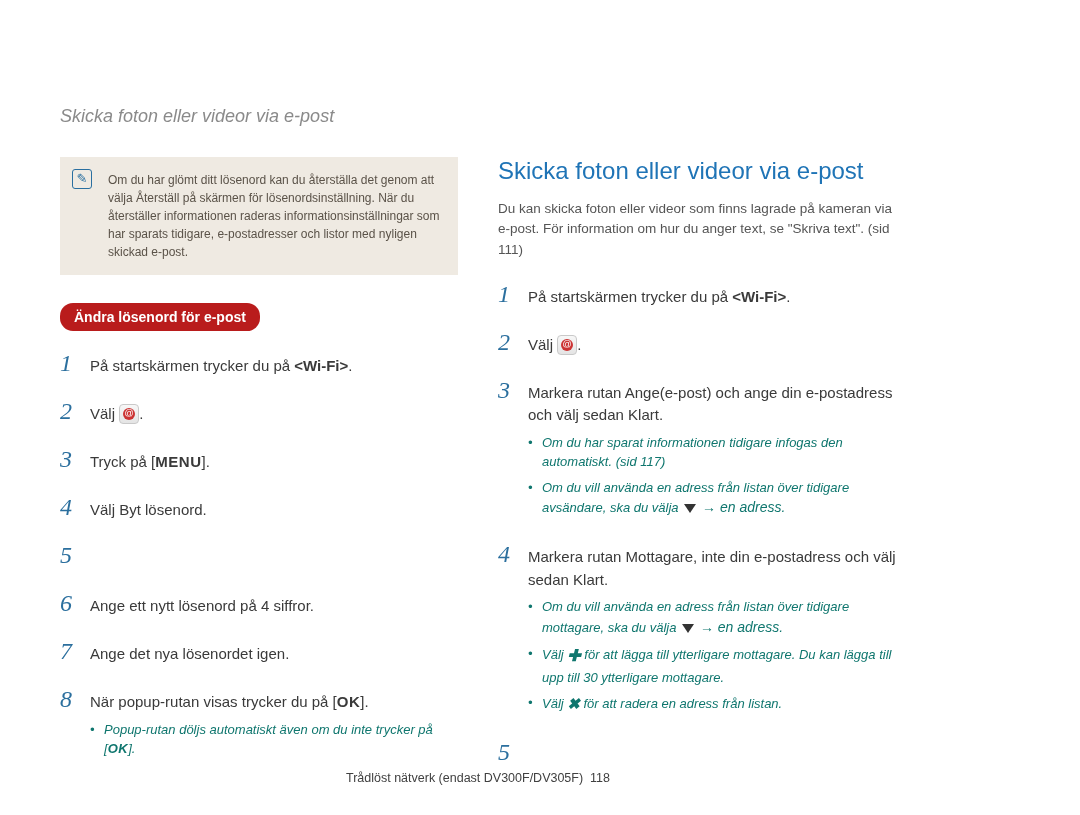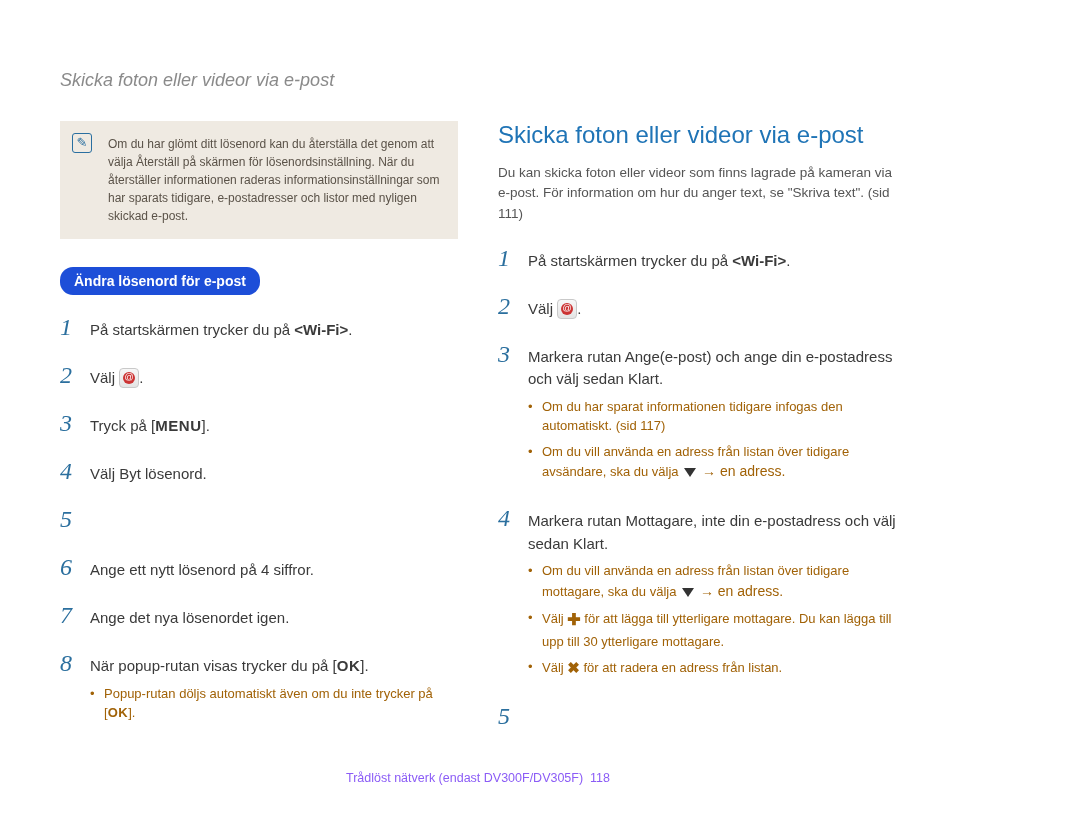--- a/index.html
+++ b/index.html
@@ -7,21 +7,21 @@
     width: 1080px;
     height: 815px;
     background: #ffffff;
     font-family: Arial, Helvetica, sans-serif;
     color: #3a3a3a;
     position: relative;
   }
   .page {
     width: 956px;
     height: 815px;
-    padding: 70px 60px 40px 60px;
+    padding: 106px 60px 40px 60px;
     position: relative;
   }
   .page-header {
     font-size: 18px;
     color: #8a8a8a;
     font-weight: 300;
     margin-bottom: 30px;
     font-style: italic;
   }
   .columns {
@@ -49,21 +49,21 @@
     border: 1.5px solid #2a6fa0;
     border-radius: 3px;
     display: flex;
     align-items: center;
     justify-content: center;
     color: #2a6fa0;
     font-size: 13px;
   }
   .pill-heading {
     display: inline-block;
-    background: #1d4ed8;
+    background: #b91c1c;
     color: #fff;
     font-size: 14px;
     font-weight: 600;
     padding: 6px 14px;
     border-radius: 13px;
     margin-bottom: 14px;
   }
   .steps {
     list-style: none;
   }
@@ -85,23 +85,24 @@
   .step-body { flex: 1; }
   .sub-bullets {
     list-style: none;
     margin-top: 6px;
     margin-left: 0;
   }
   .sub-bullets li {
     position: relative;
     padding-left: 14px;
     font-size: 13px;
-    color: #a16207;
+    color: #0f766e;
     line-height: 1.5;
     margin-bottom: 6px;
+    font-style: italic;
   }
   .sub-bullets li::before {
     content: "•";
     position: absolute;
     left: 0;
     top: 0;
   }
   .section-title {
     font-size: 24px;
     color: #1f74b6;
@@ -154,21 +155,21 @@
   .x-icon {
     display:inline-block; font-weight: 900; font-size: 15px; vertical-align: middle;
   }
   .arrow { font-size: 14px; }
   .footer {
     position: absolute;
     bottom: 30px;
     left: 0; right: 0;
     text-align: center;
     font-size: 12.5px;
-    color: #8b5cf6;
+    color: #404040;
   }
   .wifi-label { font-weight: 700; }
 </style>
 </head>
 <body>
 
 <div class="page">
   <div class="page-header">Skicka foton eller videor via e-post</div>
 
   <div class="columns">

